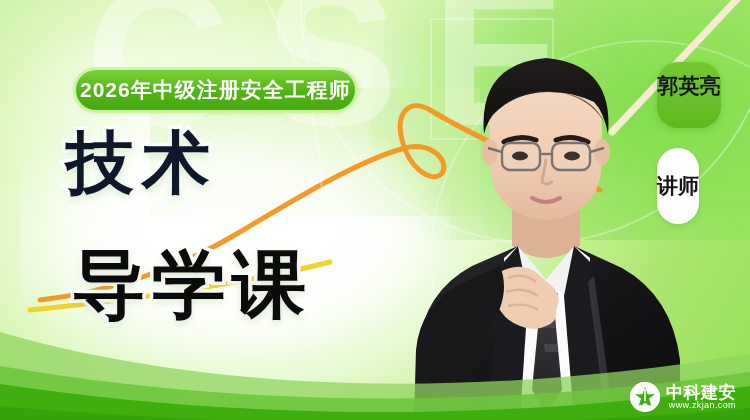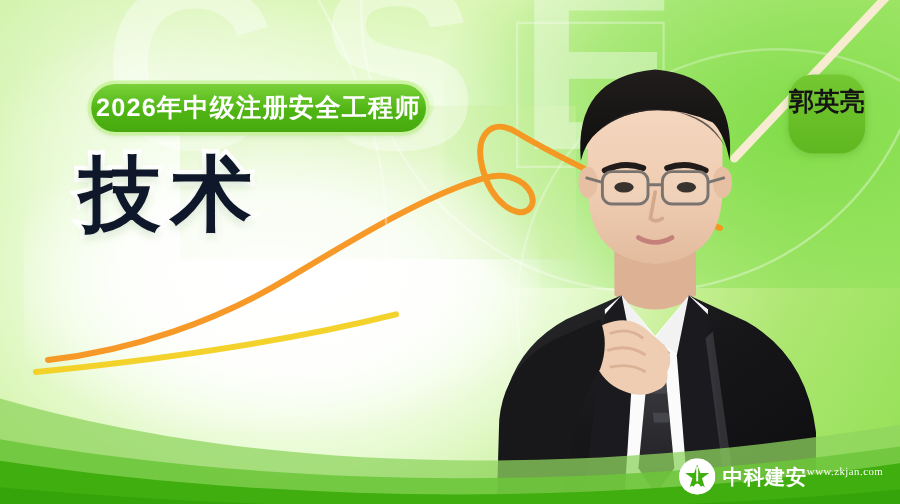--- a/index.html
+++ b/index.html
@@ -233,35 +233,34 @@
     height: 30px;
     border-radius: 50%;
     background: #ffffff;
     display: flex;
     align-items: center;
     justify-content: center;
     flex: none;
   }
   .logo-text {
     display: flex;
-    flex-direction: row;
+    flex-direction: column;
     line-height: 1;
   }
   .logo-name {
     color: #ffffff;
     font-size: 17px;
     font-weight: 700;
     letter-spacing: 0.5px;
   }
   .logo-url {
     color: #ffffff;
     font-size: 9px;
     letter-spacing: 0.4px;
     margin-top: 0;
-    font-family: Liberation Serif, serif;
   }
 </style>
 </head>
 <body>
 
 <div class="poster">
 
   <div class="bg-base"></div>
   <div class="bg-topright"></div>
   <div class="bg-topleft-soft"></div>
@@ -360,24 +359,26 @@
     <path d="M0 86 C 220 124, 470 132, 750 92 L750 140 L0 140 Z" fill="#6cc63a" opacity="0.85"></path>
     <path d="M0 104 C 240 140, 500 142, 750 106 L750 140 L0 140 Z" fill="#3fae0e"></path>
     <path d="M0 126 C 250 148, 520 150, 750 128 L750 140 L0 140 Z" fill="#35a40a"></path>
   </svg>
 
   <div class="badge">
     <span>2026年中级注册安全工程师</span>
   </div>
 
   <div class="title-main">技术</div>
+  <div class="title-sub">导学课</div>
 
   <div class="nameplate">
     <div class="nameplate-name">郭英亮</div>
   </div>
+  <div class="nameplate-role">讲师</div>
 
   <div class="logo">
     <span class="logo-mark">
       <svg viewBox="0 0 30 30" width="30" height="30">
         <circle cx="15" cy="15" r="15" fill="#ffffff"></circle>
         <path d="M15 5 L17.6 12.2 L25 12.2 L19 16.6 L21.3 24 L15 19.4 L8.7 24 L11 16.6 L5 12.2 L12.4 12.2 Z" fill="#3fae0e"></path>
         <path d="M15 7 L15 22" stroke="#ffffff" stroke-width="1.6"></path>
         <path d="M11 23 Q15 17 19 23" fill="none" stroke="#3fae0e" stroke-width="2"></path>
       </svg>
     </span>

